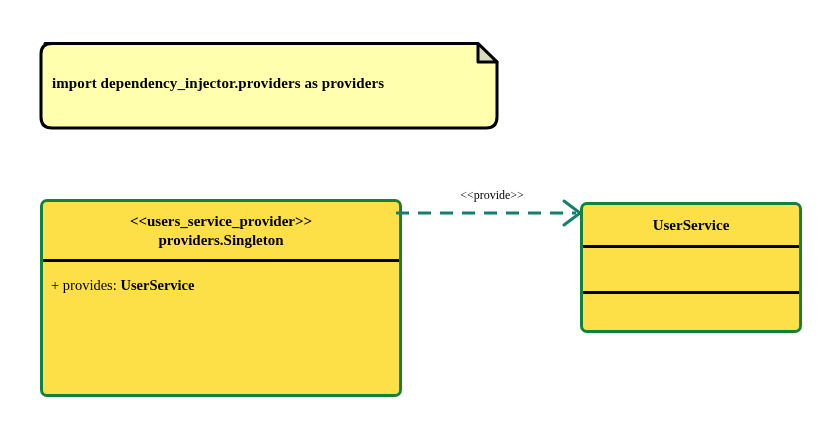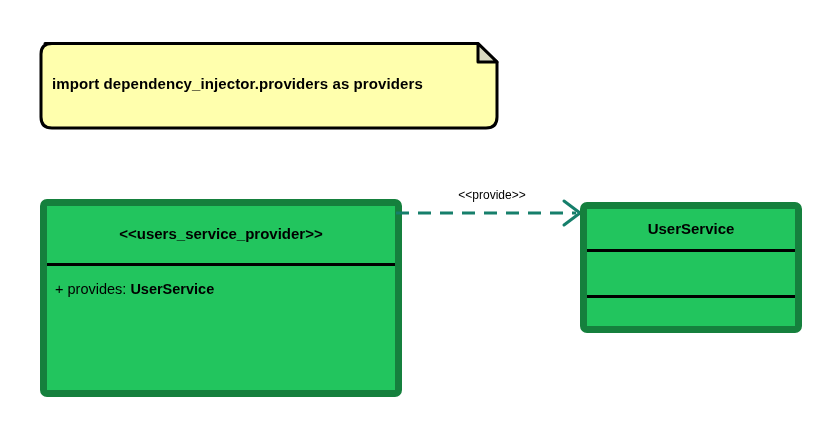--- a/index.html
+++ b/index.html
@@ -16,20 +16,21 @@
     font-family: "Liberation Sans", sans-serif;
     color: #000000;
     -webkit-font-smoothing: antialiased;
   }
 
   .canvas {
     position: absolute;
     inset: 0;
     width: 840px;
     height: 440px;
+    font-family: Liberation Serif, serif;
   }
 
   
   .note {
     position: absolute;
     left: 38px;
     top: 42px;
     width: 460px;
     height: 82px;
   }
@@ -51,22 +52,22 @@
     font-size: 15px;
     font-weight: bold;
     letter-spacing: 0.1px;
     white-space: nowrap;
   }
 
   
   .class-box {
     position: absolute;
     box-sizing: border-box;
-    background: #22c55e;
-    border: 7px solid #15803d;
+    background: #fde047;
+    border: 3px solid #15803d;
     border-radius: 7px;
     overflow: hidden;
   }
   .compartment {
     box-sizing: border-box;
     position: relative;
   }
   .compartment + .compartment {
     border-top: 3px solid #000000;
   }
@@ -156,20 +157,21 @@
 
       <path d="M 440,1.5 L 440,20 L 459,20 Z" fill="#d9d9c0" stroke="#000000" stroke-width="3" stroke-linejoin="round"></path>
     </svg>
     <div class="note-text">import dependency_injector.providers as providers</div>
   </div>
 
   <div class="class-box" id="provider-box">
 
     <div class="compartment comp-header c-header">
       <div>&lt;&lt;users_service_provider&gt;&gt;</div>
+      <div>providers.Singleton</div>
     </div>
 
     <div class="compartment comp-body c-attrs">
       <div class="member">
         <span>+</span>
         <span>provides: </span><b>UserService</b>
       </div>
     </div>
 
   </div>

